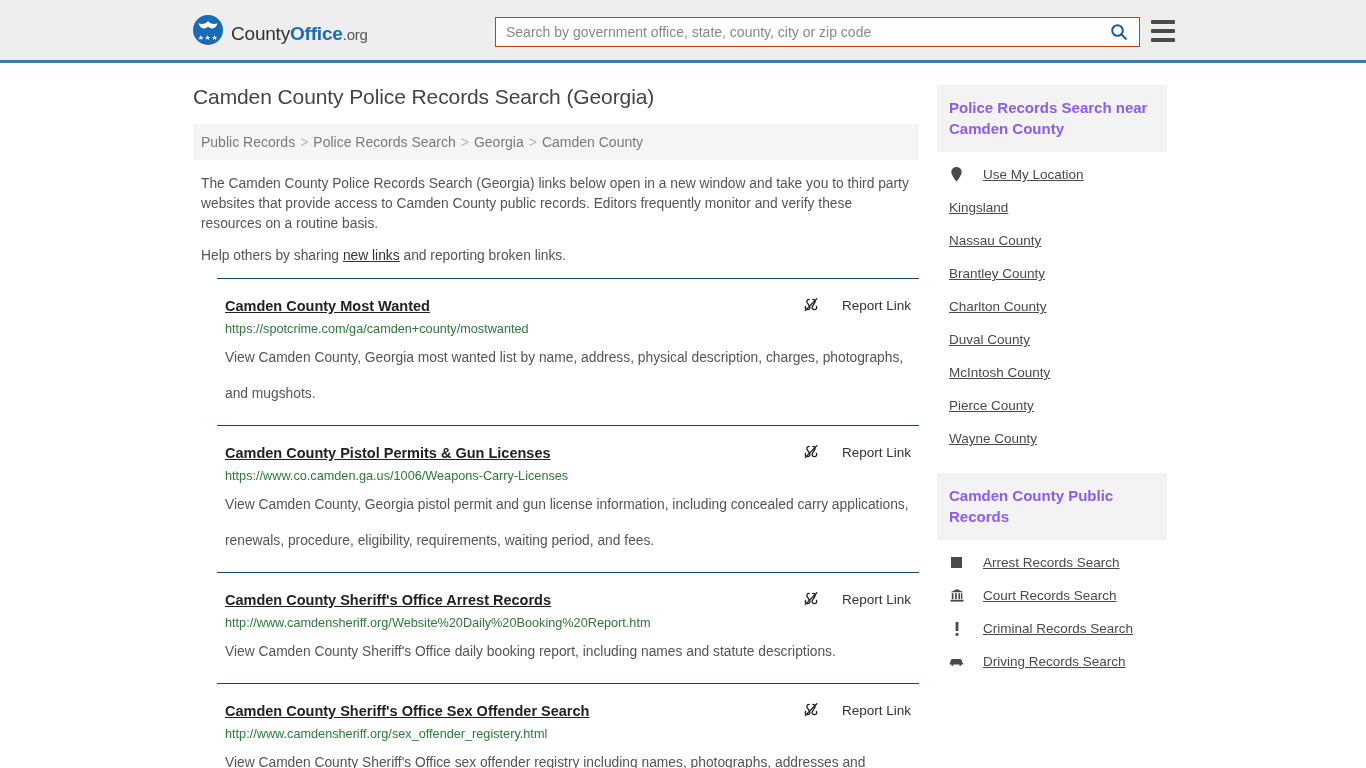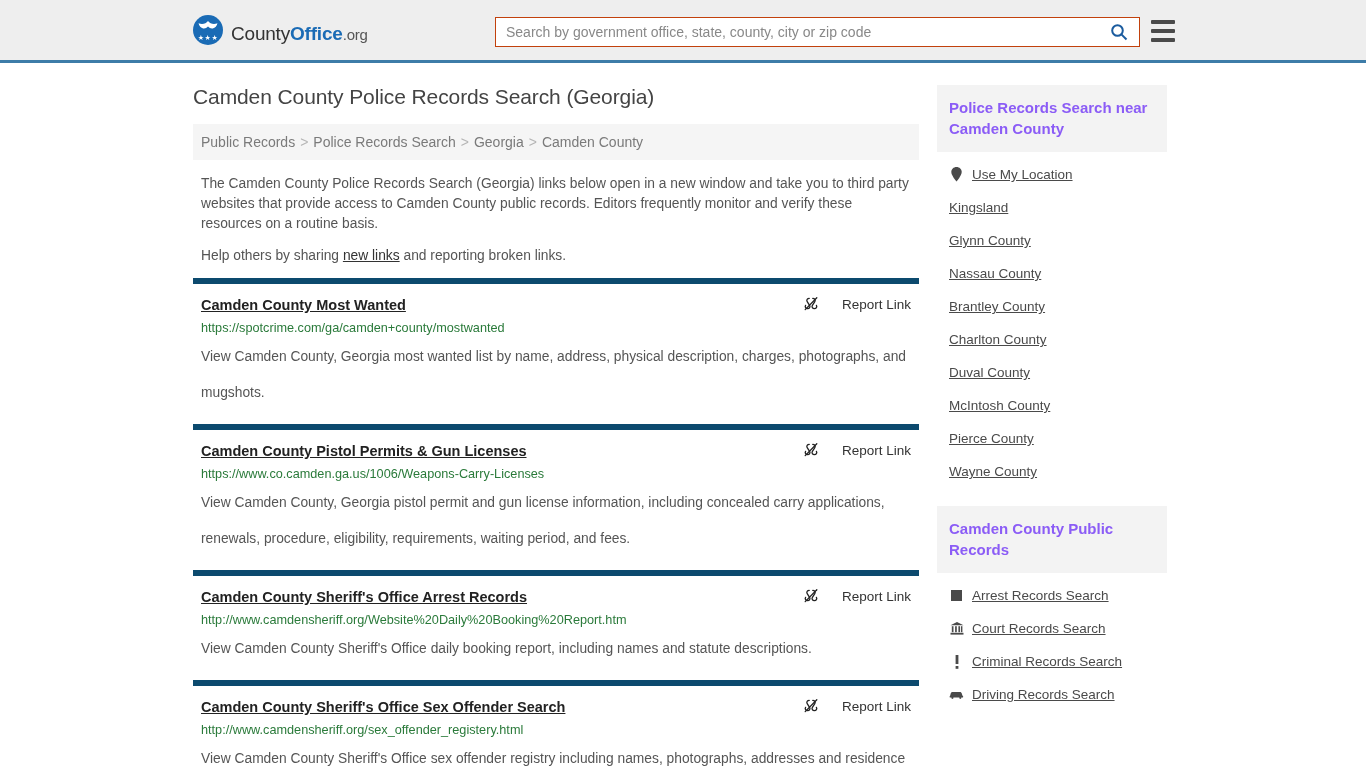--- a/index.html
+++ b/index.html
@@ -153,22 +153,23 @@
     margin: 0 0 12px 0;
     padding: 0 8px;
   }
   .intro a {
     color: #333333;
     text-decoration: underline;
   }
 
   
   .result {
-    border-top: 6px solid #0c4a6e;
-    padding: 12px 8px 13px 8px;
+    border-top: 1px solid #0c4a6e;
+    padding: 18px 8px 13px 8px;
+    margin-left: 24px;
   }
   .result:first-of-type { border-top: 1px solid #e8e8e8; }
   .result-head {
     display: flex;
     justify-content: space-between;
     align-items: flex-start;
   }
   .result-title {
     font-size: 14.5px;
     font-weight: bold;
@@ -209,21 +210,21 @@
     padding: 12px 12px 13px 12px;
     font-size: 15px;
     font-weight: bold;
     color: #8b5cf6;
     line-height: 21px;
   }
   .side-list { padding: 6px 0 2px 0; }
   .side-item {
     display: flex;
     align-items: center;
-    gap: 8px;
+    gap: 19px;
     padding: 9px 0 9px 12px;
     font-size: 13.5px;
   }
   .side-item a {
     color: #4a4a4a;
     text-decoration: underline;
     cursor: pointer;
   }
   .side-icon {
     width: 15px;
@@ -364,23 +365,20 @@
               <path d="M5.5 0 C2.5 0 0.3 2.2 0.3 5 C0.3 8.6 5.5 14.6 5.5 14.6 C5.5 14.6 10.7 8.6 10.7 5 C10.7 2.2 8.5 0 5.5 0 Z" fill="#4a4a4a"></path>
             </svg>
           </span>
           <a>Use My Location</a>
         </div>
 
         <div class="side-item no-icon">
           <a>Kingsland</a>
         </div>
         <div class="side-item no-icon">
-          <a>Glynn County</a>
-        </div>
-        <div class="side-item no-icon">
           <a>Nassau County</a>
         </div>
         <div class="side-item no-icon">
           <a>Brantley County</a>
         </div>
         <div class="side-item no-icon">
           <a>Charlton County</a>
         </div>
         <div class="side-item no-icon">
           <a>Duval County</a>

